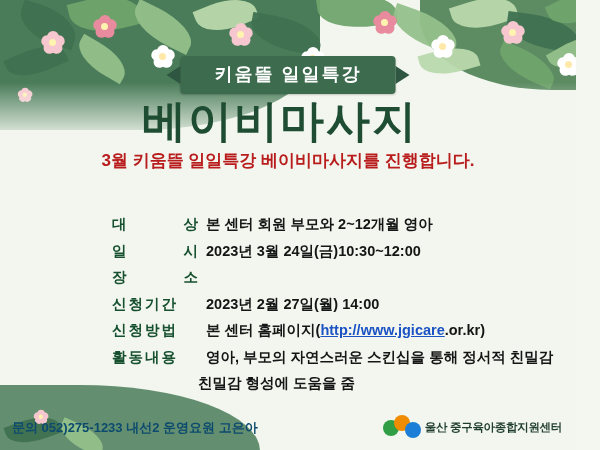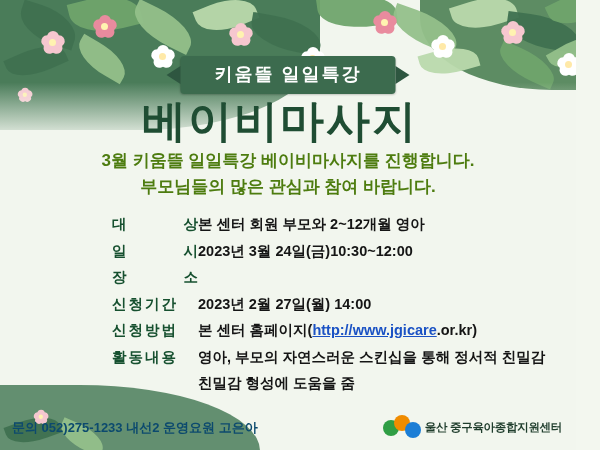--- a/index.html
+++ b/index.html
@@ -154,21 +154,21 @@
     color: #1f4d33;
     letter-spacing: 2px;
   }
 
   
   .lead {
     position: absolute;
     left: 0; right: 0;
     top: 148px;
     text-align: center;
-    color: #4d7c0f;
+    color: #b91c1c;
     font-size: 17px;
     font-weight: bold;
     line-height: 1.55;
   }
 
   
   .info {
     position: absolute;
     left: 112px;
     top: 215px;
@@ -192,20 +192,21 @@
     letter-spacing: 0;
   }
   .info-label.tight {
     letter-spacing: 0;
     justify-content: flex-start;
     gap: 2px;
   }
   .info-value {
     font-weight: bold;
     color: #151515;
+    margin-left: 8px;
   }
   .info-sub {
     margin-left: 86px;
     font-weight: bold;
     color: #151515;
     margin-bottom: 7px;
     line-height: 1.35;
   }
   .link {
     color: #1b52c4;
@@ -364,21 +365,20 @@
       </div>
 
     <div class="pale"></div>
   </div>
 
   <div class="ribbon">키움뜰 일일특강</div>
   <div class="main-title">베이비마사지</div>
 
   <div class="lead">
     <div>3월 키움뜰 일일특강 베이비마사지를 진행합니다.</div>
-    <div>부모님들의 많은 관심과 참여 바랍니다.</div>
   </div>
 
   <div class="info">
 
     <div class="info-row">
       <div class="info-label">
         <span>대</span>
         <span>상</span>
       </div>
       <div class="info-value">본 센터 회원 부모와 2~12개월 영아</div>

